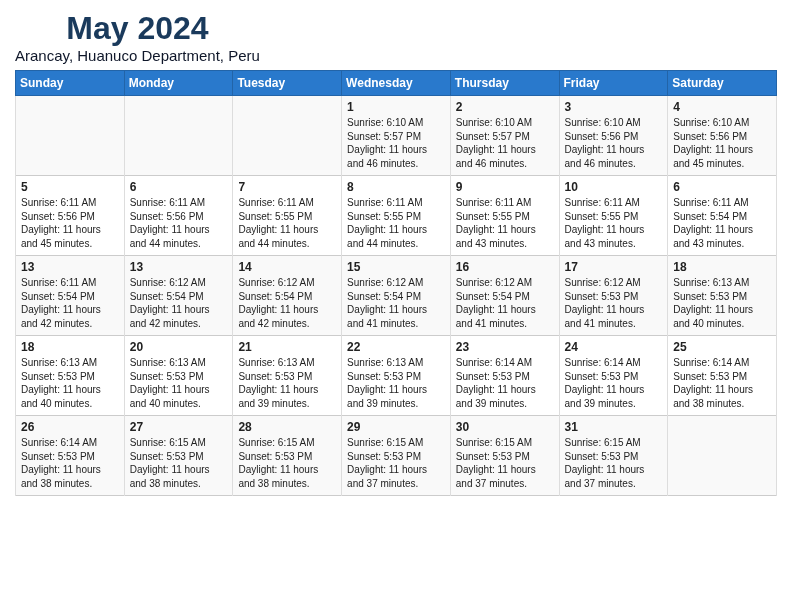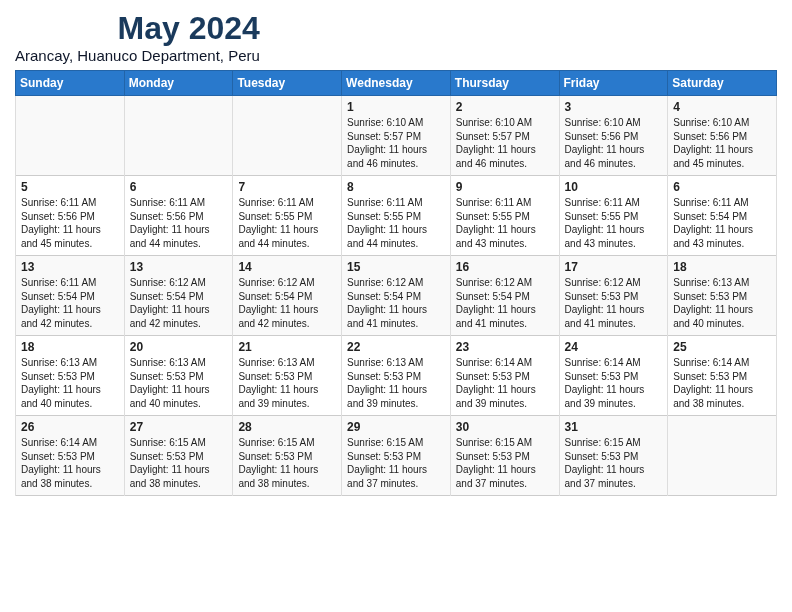--- a/index.html
+++ b/index.html
@@ -25,20 +25,21 @@
       flex-direction: column;
       align-items: flex-start;
     }
     .title-block {
       text-align: right;
     }
     .month-year {
       font-size: 32px;
       font-weight: bold;
       color: #1a3a5c;
+      text-align: center;
     }
     .location {
       font-size: 15px;
       color: #0f172a;
       font-weight: normal;
     }
     table {
       width: 100%;
       border-collapse: collapse;
       table-layout: fixed;

